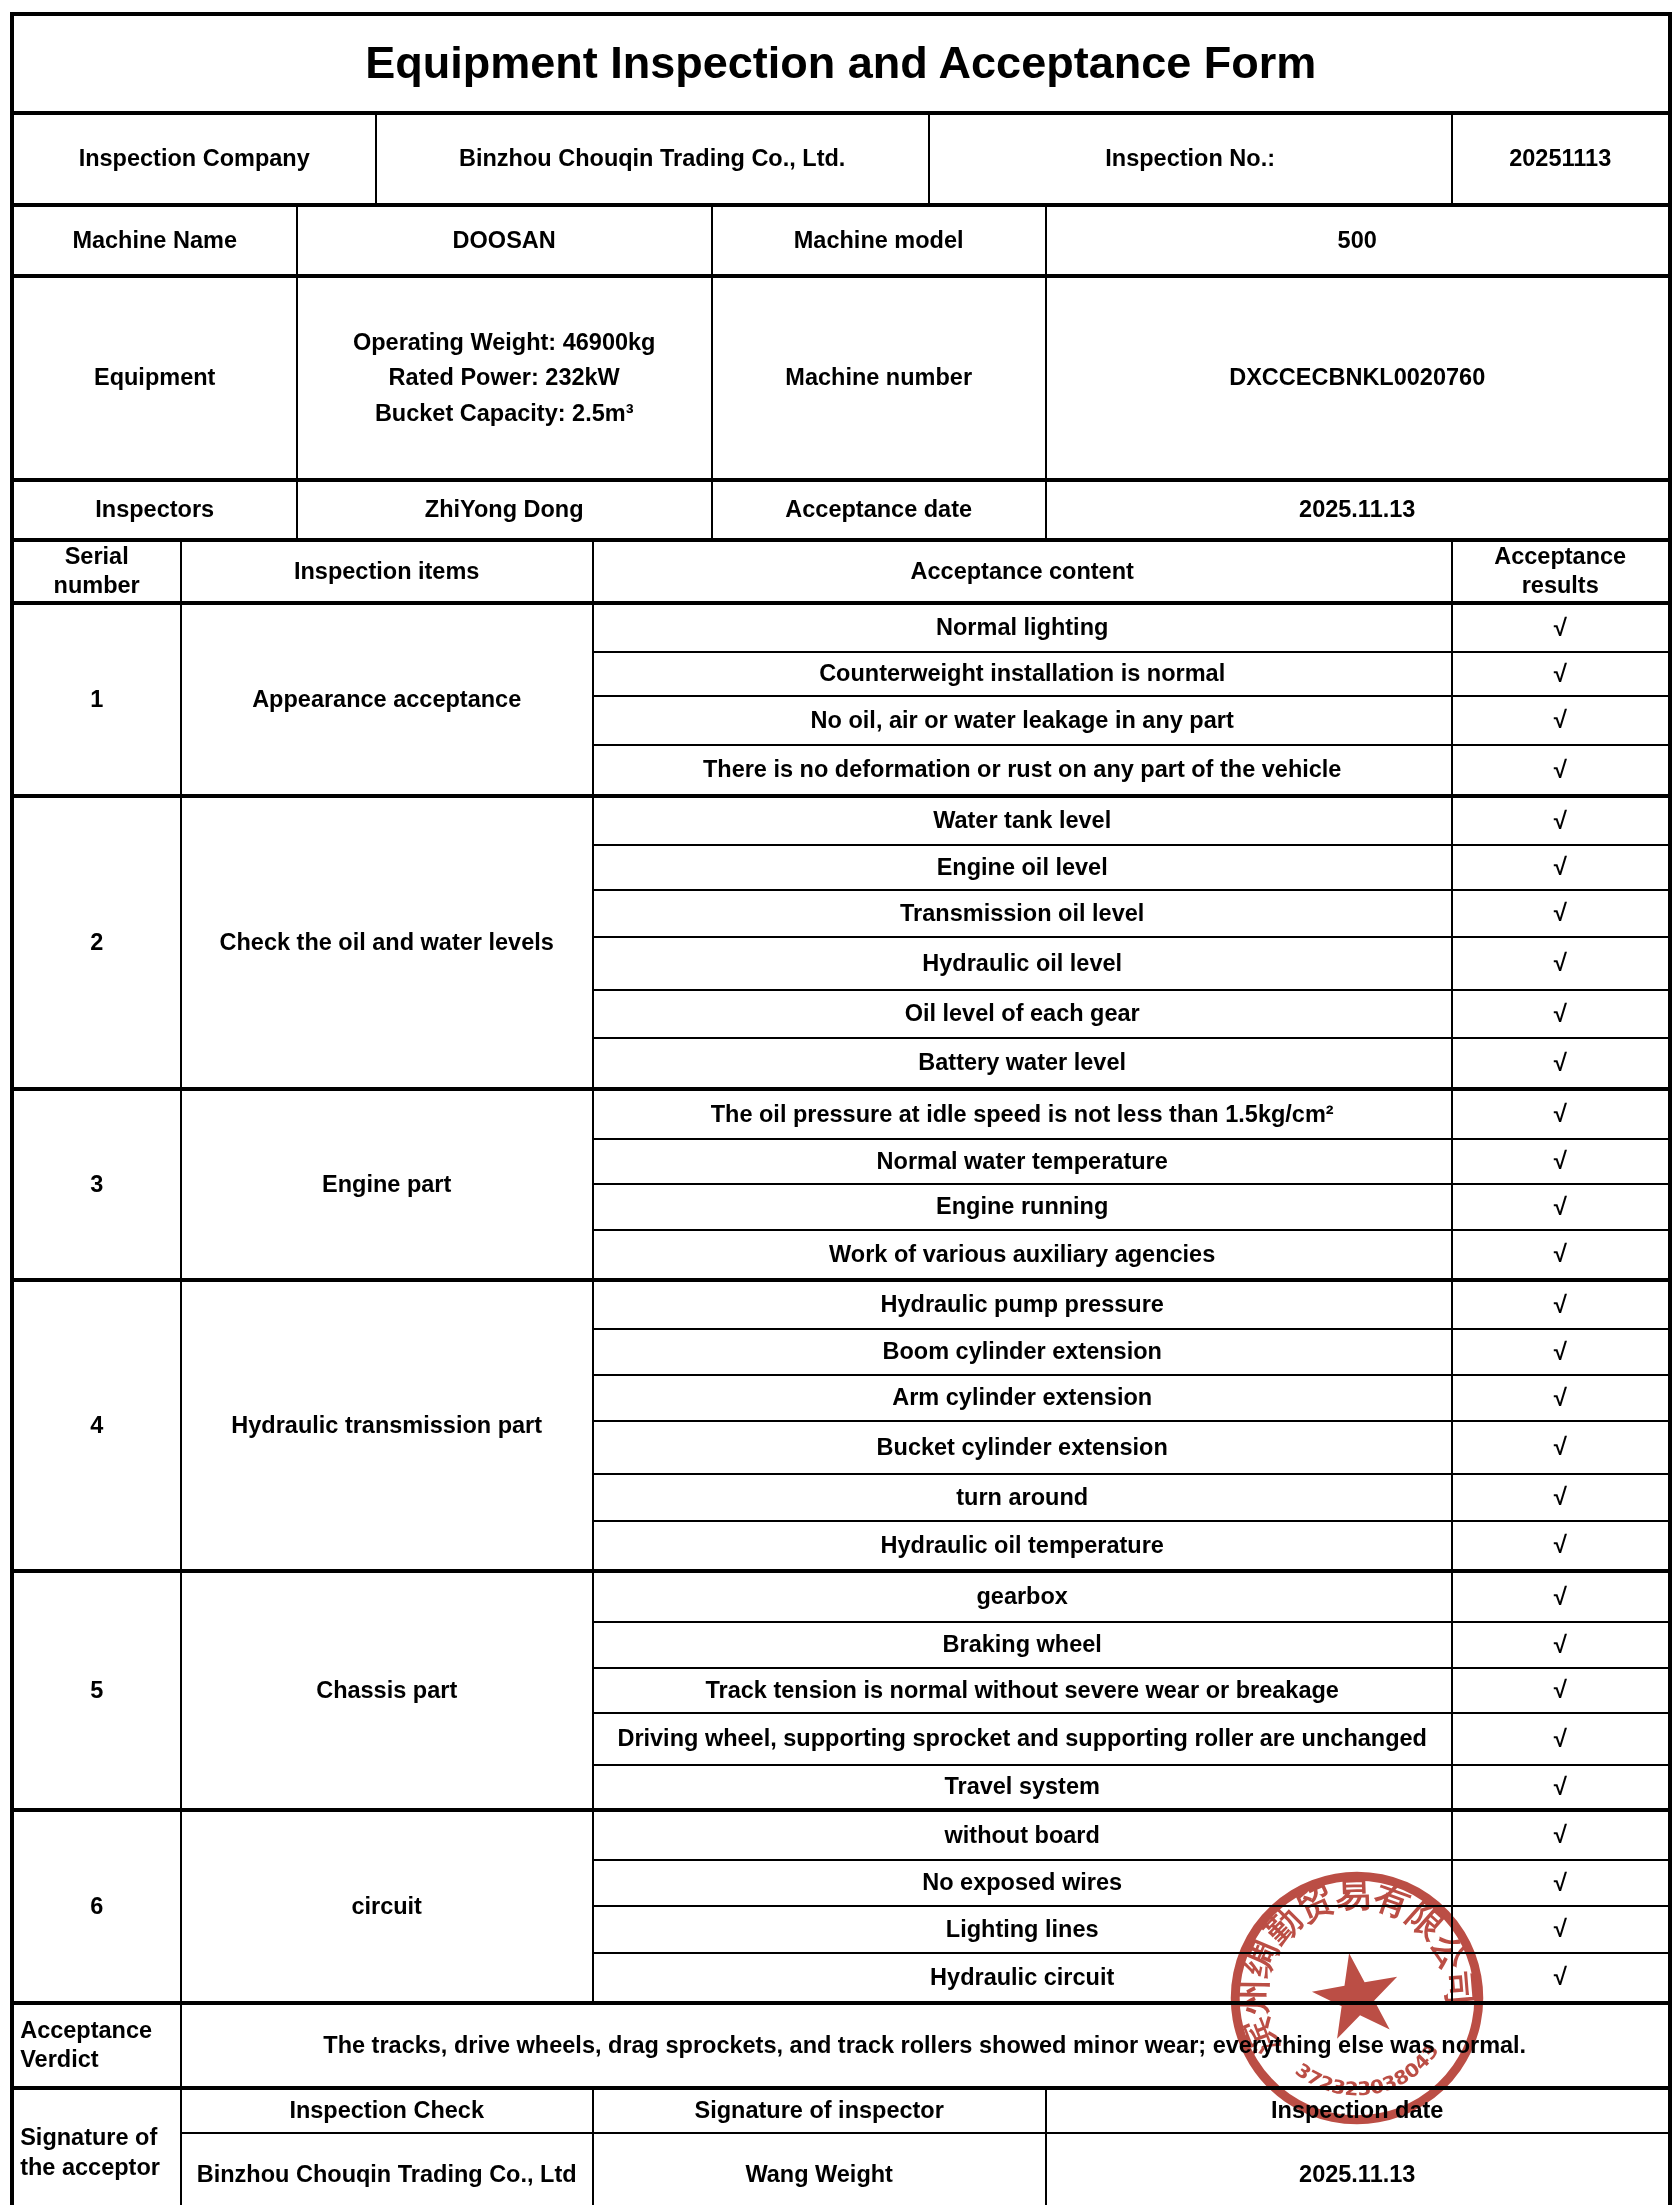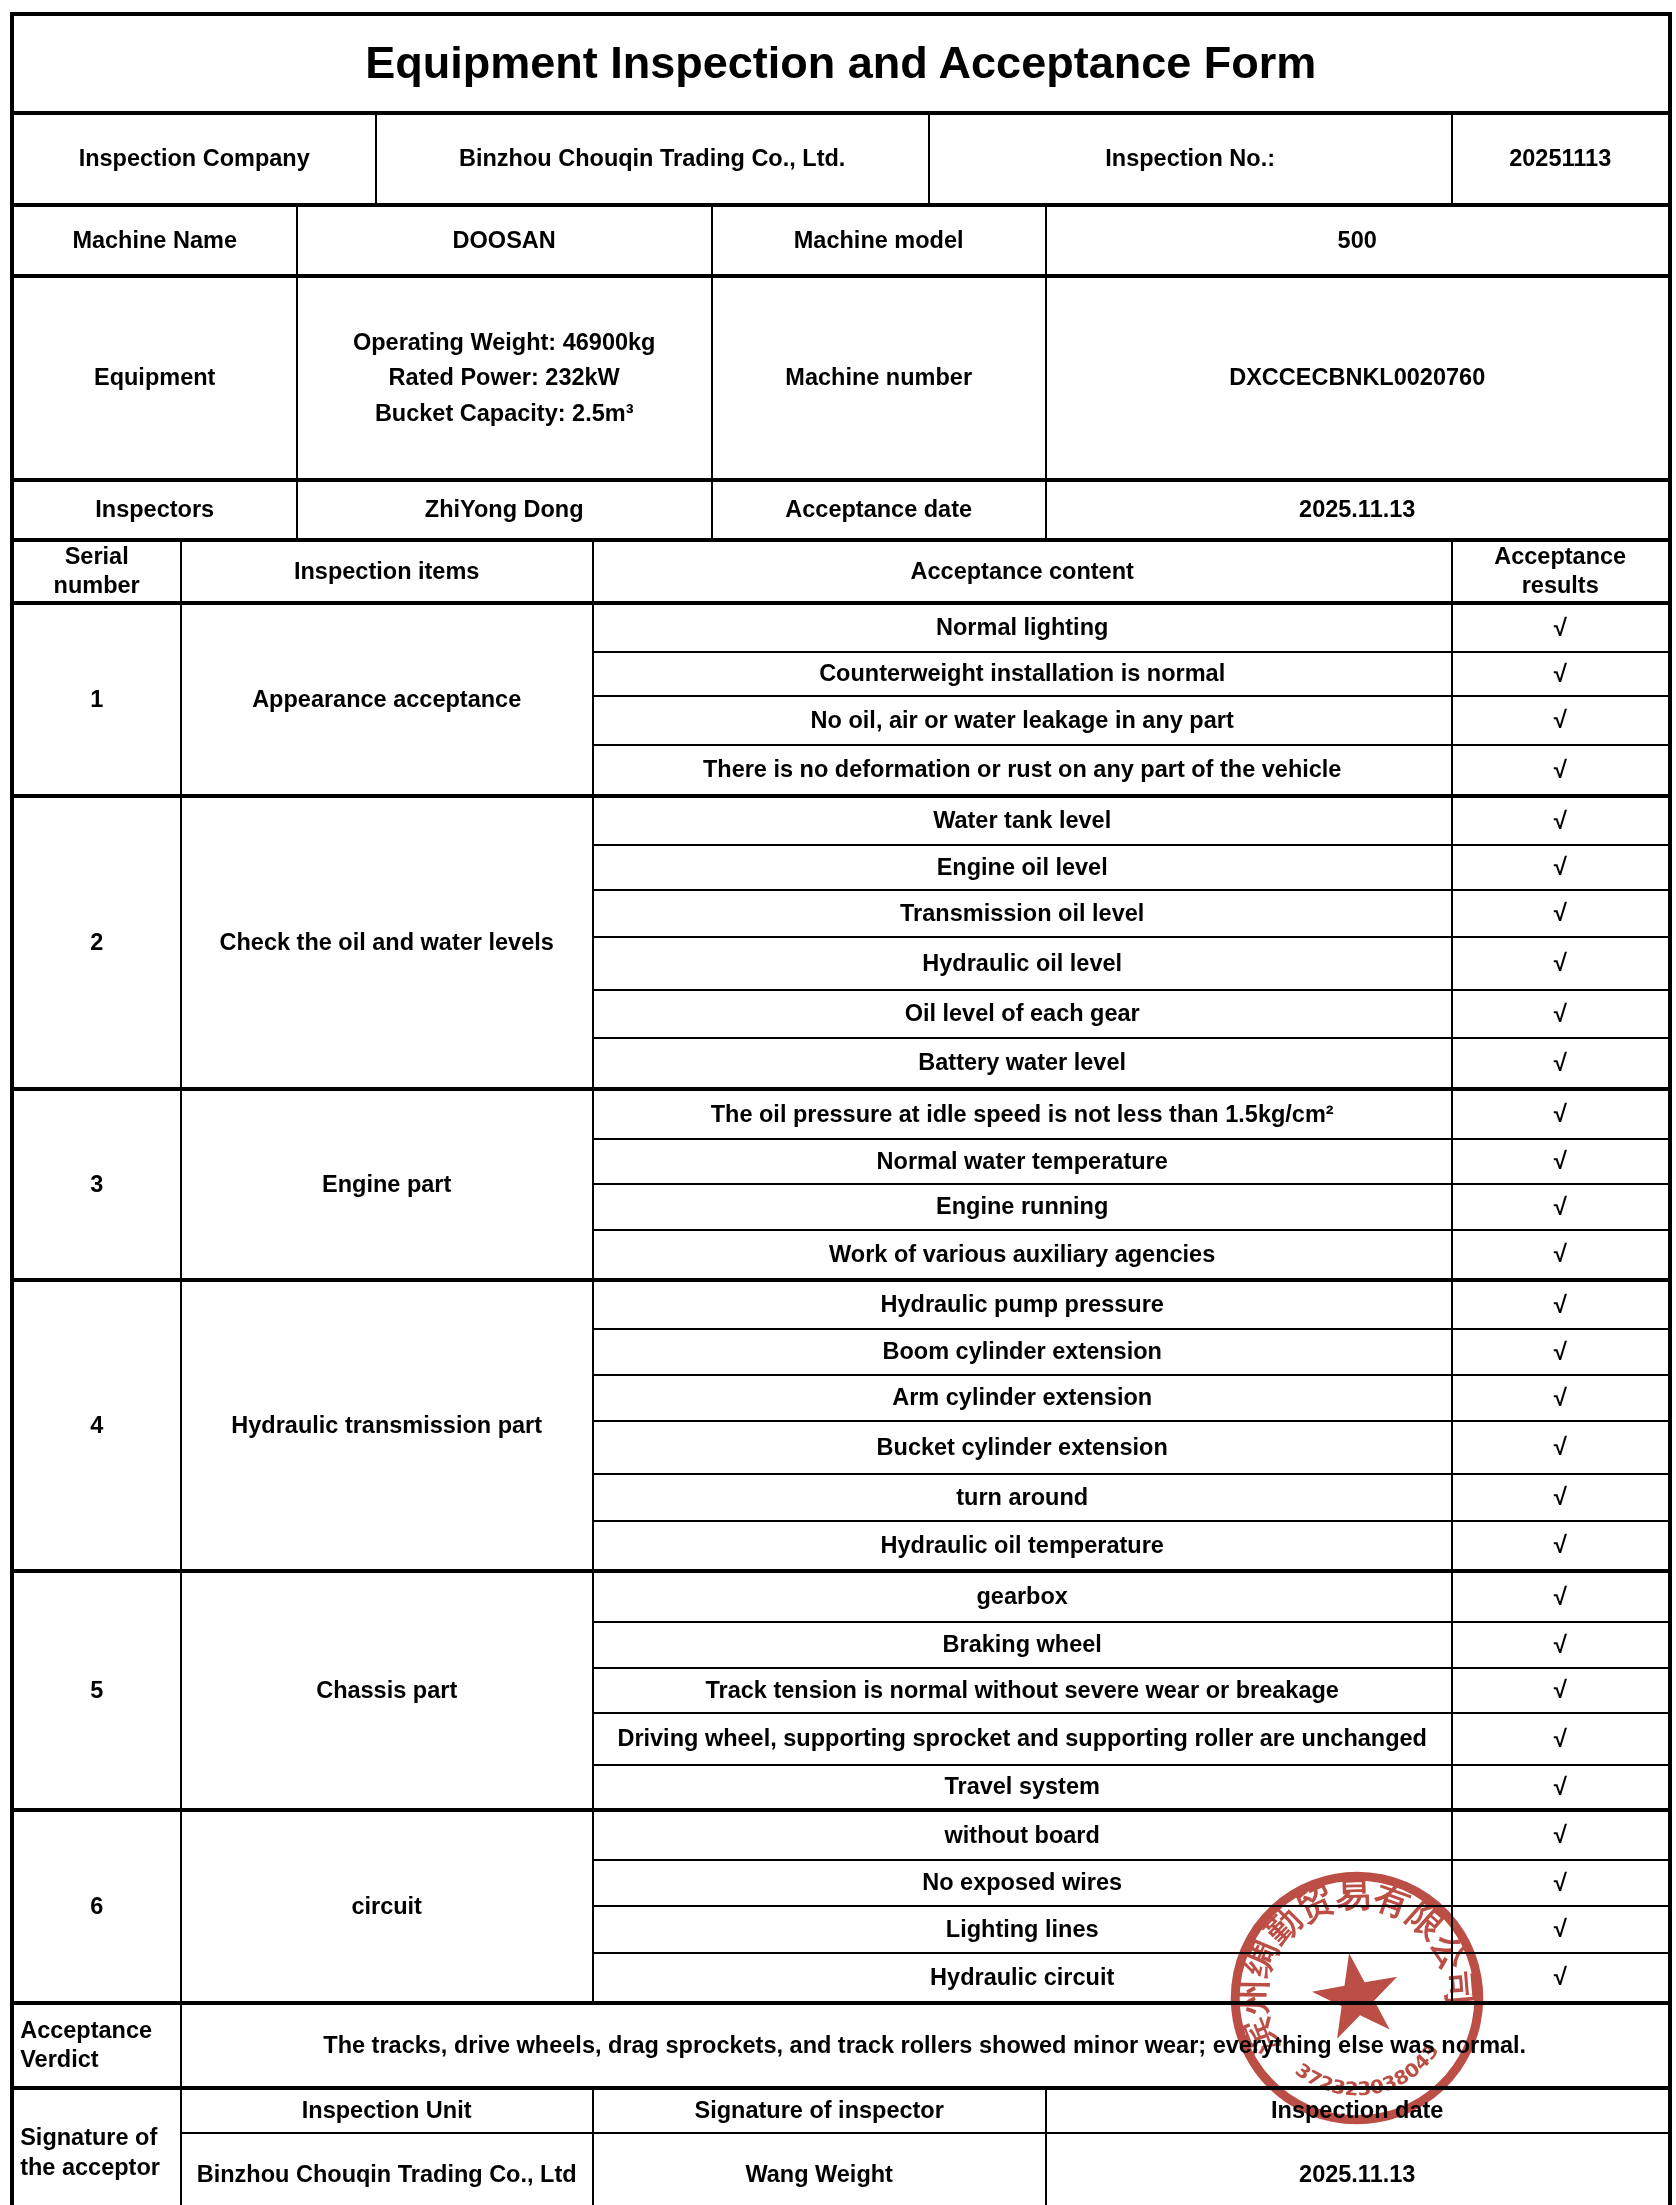--- a/index.html
+++ b/index.html
@@ -239,21 +239,21 @@
     <td class="check">√</td>
   </tr>
 
   <tr style="height:85px">
     <td class="ht left">Acceptance Verdict</td>
     <td colspan="8" class="ht">The tracks, drive wheels, drag sprockets, and track rollers showed minor wear; everything else was normal.</td>
   </tr>
 
   <tr style="height:45px">
     <td rowspan="2" class="ht left">Signature of the acceptor</td>
-    <td colspan="3" class="ht">Inspection Unit</td>
+    <td colspan="3" class="ht">Inspection Check</td>
     <td colspan="3" class="ht">Signature of inspector</td>
     <td colspan="2" class="ht">Inspection date</td>
   </tr>
   <tr style="height:85px">
     <td colspan="3">Binzhou Chouqin Trading Co., Ltd</td>
     <td colspan="3">Wang Weight</td>
     <td colspan="2">2025.11.13</td>
   </tr>
 </tbody>
     </table>

